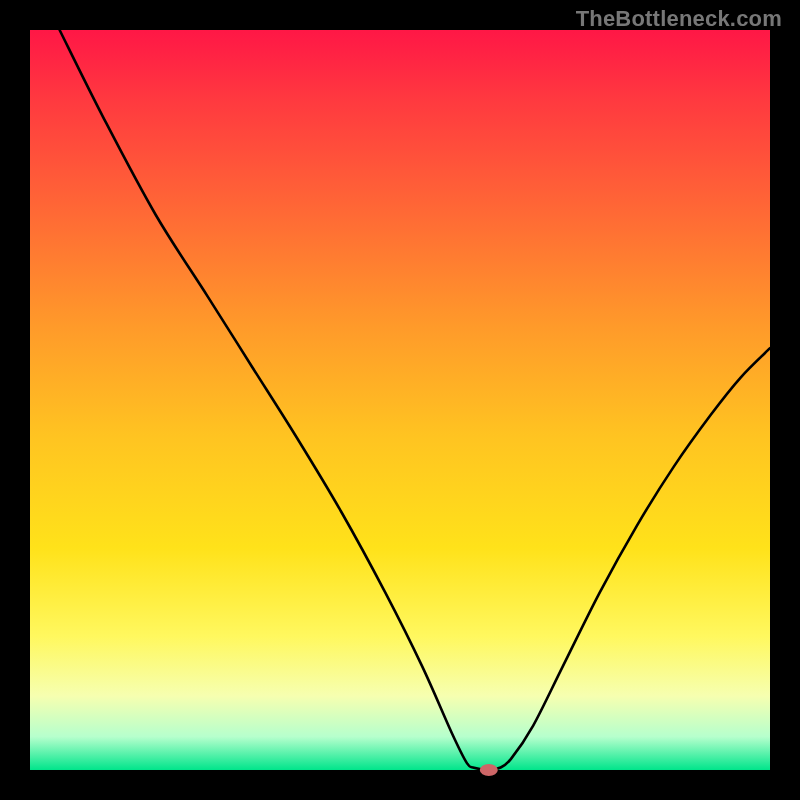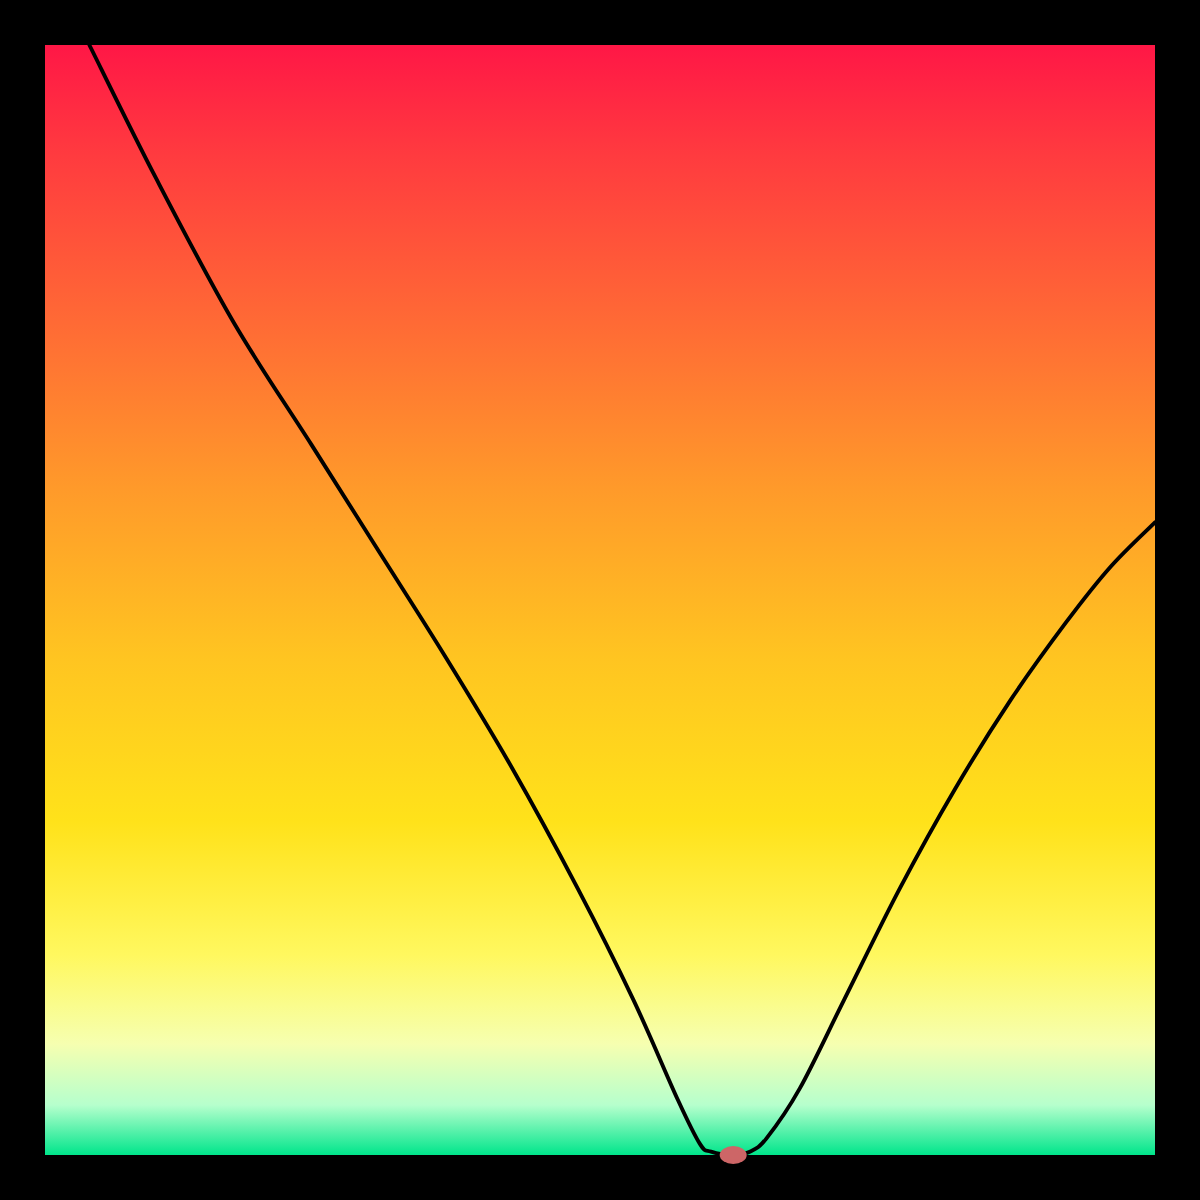--- a/index.html
+++ b/index.html
@@ -46,13 +46,14 @@
           <stop offset="90%" stop-color="#f6ffb0"></stop>
           <stop offset="95.5%" stop-color="#b6ffcd"></stop>
           <stop offset="100%" stop-color="#00e58b"></stop>
         </linearGradient>
     </defs>
     <rect x="0" y="0" width="800" height="800" fill="#000"></rect>
     <rect id="plot-bg" fill="url(#bg-grad)" x="30" y="30" width="740" height="740"></rect>
     <path id="curve-path" fill="none" stroke-linejoin="round" stroke-linecap="round" d="M 59.6 30 C 67 44.8 87.96666666666667 87.96666666666667 104 118.8 C 120.03333333333333 149.63333333333333 138.53333333333336 185.4 155.8 215 C 173.06666666666666 244.6 191.56666666666666 271.1166666666667 207.6 296.4 C 223.63333333333333 321.6833333333333 237.2 343.26666666666665 252 366.7 C 266.8 390.1333333333333 281.59999999999997 412.95000000000005 296.4 437.00000000000006 C 311.2 461.05000000000007 326 485.1 340.8 511 C 355.6 536.9 371.6333333333333 566.5 385.2 592.4 C 398.76666666666665 618.3 411.1 642.9666666666667 422.20000000000005 666.4 C 433.30000000000007 689.8333333333333 444.4 716.9666666666667 451.79999999999995 733 C 459.19999999999993 749.0333333333333 462.9 756.8033333333334 466.59999999999997 762.6 C 470.29999999999995 768.3966666666666 470.3 766.5466666666666 474 767.78 C 477.7 769.0133333333333 484.48333333333335 770 488.8 770 C 493.1166666666667 770 496.20000000000005 769.63 499.90000000000003 767.78 C 503.6 765.93 505.45 765.93 511 758.9 C 516.55 751.87 524.5666666666667 741.0166666666665 533.2 725.5999999999999 C 541.8333333333334 710.1833333333333 551.6999999999999 688.5999999999999 562.8 666.4 C 573.9 644.2 587.4666666666667 615.8333333333333 599.8000000000001 592.4 C 612.1333333333334 568.9666666666667 624.4666666666667 546.7666666666667 636.8 525.8 C 649.1333333333332 504.8333333333333 661.4666666666666 485.1000000000001 673.8 466.6000000000001 C 686.1333333333333 448.1000000000001 699.7 429.6 710.8000000000001 414.8 C 721.9000000000001 400 730.5333333333333 388.9 740.4 377.79999999999995 C 750.2666666666667 366.69999999999993 765.0666666666666 353.1333333333334 770 348.20000000000005" stroke="#000000" stroke-width="2.6"></path>
     <ellipse id="marker-dot" cx="488.8" cy="770" rx="9" ry="6" fill="#cd6667"></ellipse>
   </svg>
+  <div class="watermark">TheBottleneck.com</div>
 </div>
 
 </body></html>

